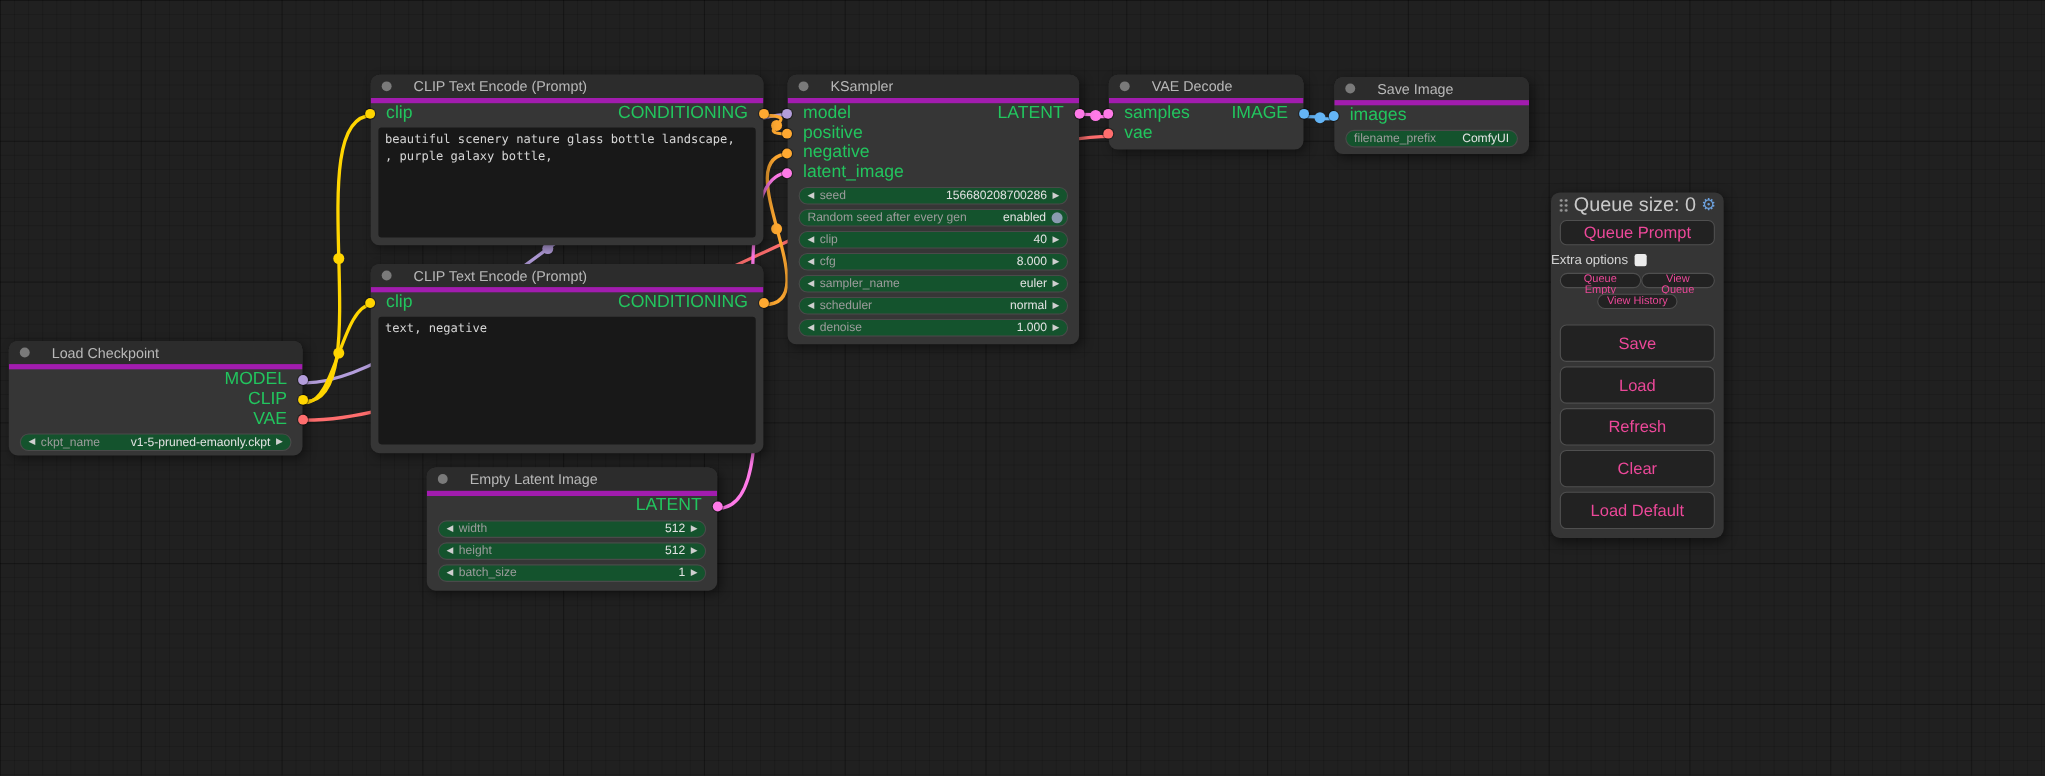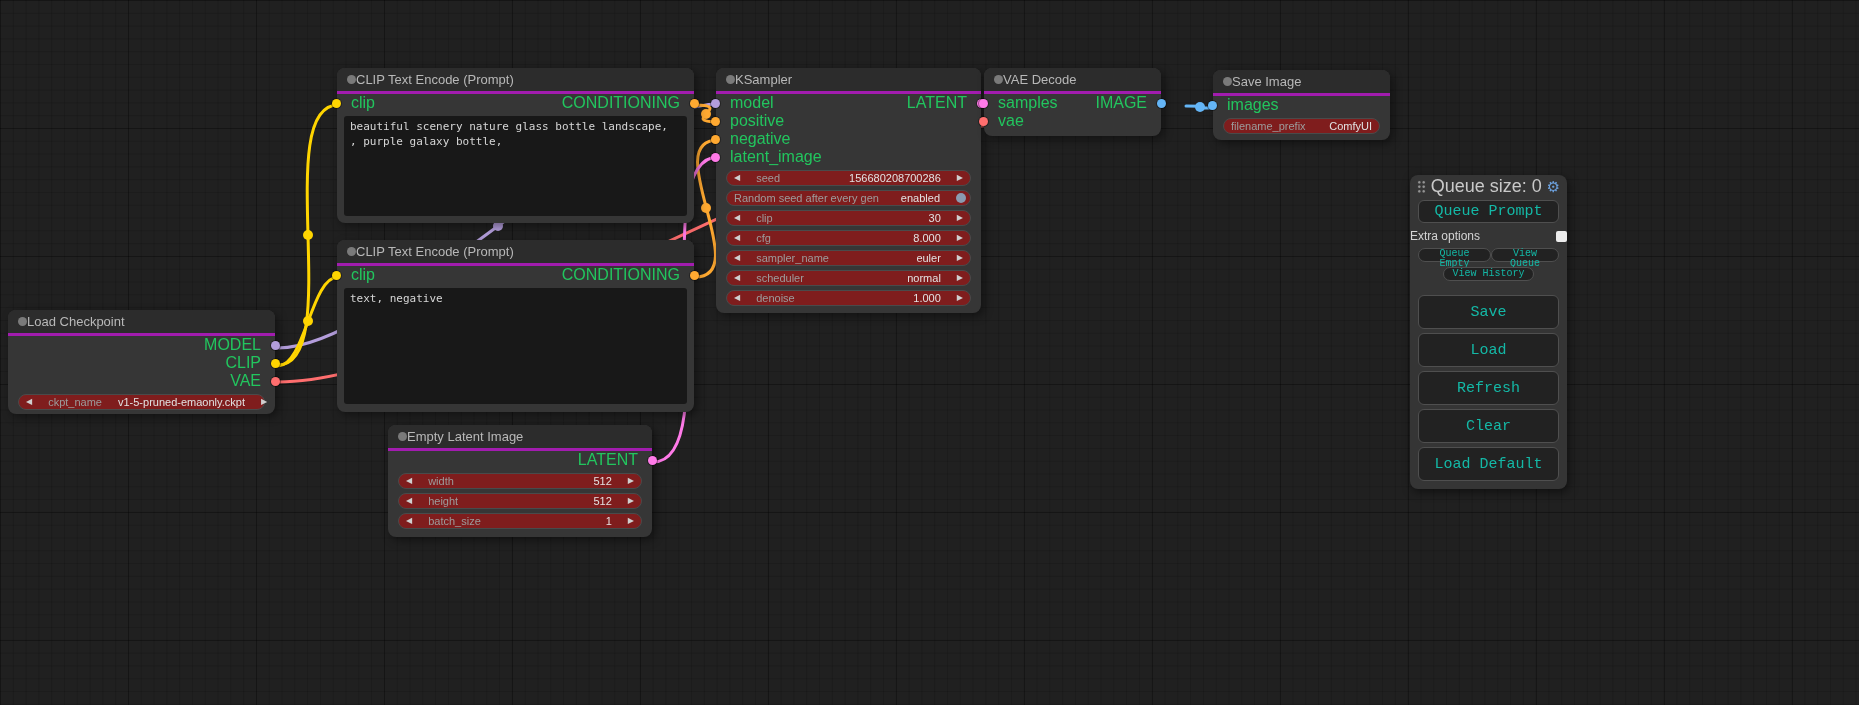--- a/index.html
+++ b/index.html
@@ -10,45 +10,45 @@
     background-color:#202020;
     background-image:
       linear-gradient(rgba(0,0,0,.25) 1px, transparent 1px),
       linear-gradient(90deg, rgba(0,0,0,.25) 1px, transparent 1px),
       linear-gradient(rgba(0,0,0,.14) 1px, transparent 1px),
       linear-gradient(90deg, rgba(0,0,0,.14) 1px, transparent 1px);
     background-size:128px 128px,128px 128px,12.8px 12.8px,12.8px 12.8px;
   }
   .wires{position:absolute;left:0;top:0;z-index:1;pointer-events:none}
   .node{position:absolute;background:#363636;border-radius:8px;box-shadow:3px 3px 10px rgba(0,0,0,.45);z-index:2}
-  .node-title{height:26px;background:#2c2c2c;border-radius:8px 8px 0 0;display:flex;align-items:center;padding:0 10px;gap:0;border-bottom:3px solid #a21caf}
+  .node-title{height:26px;background:#2c2c2c;border-radius:8px 8px 0 0;display:flex;align-items:center;padding:0 10px;gap:20px;border-bottom:5px solid #a21caf}
   .tdot{width:9px;height:9px;border-radius:50%;background:#7a7a7a;flex:none}
   .ttext{font-size:13px;color:#b8b8b8;white-space:nowrap}
   .srow{position:relative;height:18px;display:flex;align-items:center;padding:0 14px;font-size:16px;color:#22c55e}
   .srow.right{justify-content:flex-end}
   .dot{position:absolute;width:9px;height:9px;border-radius:50%;top:50%;margin-top:-4.5px;box-shadow:0 0 0 1px rgba(0,0,0,.35)}
   .dot.in{left:-5px}
   .dot.out{right:-5px}
   .sout{margin-left:auto}
-  .widget{height:16px;margin:4px 10px 0;background:#7f1d1d;border:1px solid #4a4a4a;border-radius:9px;display:flex;align-items:center;padding:0 7px;font-size:11px;gap:16px;color:#dcdcdc}
+  .widget{height:16px;margin:4px 10px 0;background:#14532d;border:1px solid #4a4a4a;border-radius:9px;display:flex;align-items:center;padding:0 7px;font-size:11px;gap:5px;color:#dcdcdc}
   .wlabel{color:#9c9c9c;white-space:nowrap}
   .wvalue{color:#e2e2e2;margin-left:auto;white-space:nowrap}
   .arr{color:#cfcfcf;font-size:8px;line-height:1;flex:none}
   .knob{width:10px;height:10px;border-radius:50%;flex:none;margin-right:-3px}
   .textbox{margin:4px 7px 0;background:#181818;border-radius:3px;padding:3px 6px;font-family:"DejaVu Sans Mono",monospace;font-size:11px;color:#d6d6d6;line-height:1.4;white-space:pre-wrap;overflow:hidden}
   
   .menu{position:absolute;left:1410px;top:175px;width:157px;background:#353535;border-radius:8px;box-shadow:2px 3px 10px rgba(0,0,0,.5);z-index:3;padding-bottom:8px}
   .menu-header{height:22px;display:flex;align-items:center;padding:0 7px}
   .drag-dots{width:9px;height:13px;flex:none;background-image:radial-gradient(circle,#999 1px,transparent 1.4px);background-size:4.5px 4.5px}
   .queue-size{flex:1;text-align:center;font-size:18px;color:#c9c9c9}
   .gear{font-size:15px;line-height:1;flex:none;cursor:pointer}
-  button{display:block;font-family:Liberation Mono, monospace;background:#222;border:1px solid #4f4f4f;border-radius:6px;color:#14b8a6;cursor:pointer}
+  button{display:block;font-family:Liberation Sans, sans-serif;background:#222;border:1px solid #4f4f4f;border-radius:6px;color:#ec4899;cursor:pointer}
   .big-btn{width:141px;margin:4px auto 0;height:34px;font-size:15px}
   .queue-btn{height:23px;margin-top:3px}
-  .extra-row{display:flex;align-items:center;justify-content:space-between;gap:6px;margin-top:6px;font-size:12px;color:#d4d4d4}
+  .extra-row{display:flex;align-items:center;justify-content:flex-start;gap:6px;margin-top:6px;font-size:12px;color:#d4d4d4}
   .checkbox{width:11px;height:11px;background:#ececec;border-radius:2px;flex:none;cursor:pointer}
   .small-row{display:flex;justify-content:space-between;margin:5px 8px 0}
   .small-row.center{justify-content:center}
   .small-btn{height:14px;font-size:10px;border-radius:7px;padding:0 8px;line-height:1}
   .gap{height:10px}
 </style>
 </head>
 <body>
 
 <svg class="wires" width="1859" height="705">
@@ -184,21 +184,21 @@
     <span class="arr">▶</span>
   </div>
   <div class="widget">
     <span class="wlabel">Random seed after every gen</span>
     <span class="wvalue">enabled</span>
     <span class="knob" style="background: rgb(138, 155, 176);"></span>
   </div>
   <div class="widget">
     <span class="arr">◀</span>
     <span class="wlabel">clip</span>
-    <span class="wvalue">30</span>
+    <span class="wvalue">40</span>
     <span class="arr">▶</span>
   </div>
   <div class="widget">
     <span class="arr">◀</span>
     <span class="wlabel">cfg</span>
     <span class="wvalue">8.000</span>
     <span class="arr">▶</span>
   </div>
   <div class="widget">
     <span class="arr">◀</span>
@@ -213,21 +213,21 @@
     <span class="arr">▶</span>
   </div>
   <div class="widget">
     <span class="arr">◀</span>
     <span class="wlabel">denoise</span>
     <span class="wvalue">1.000</span>
     <span class="arr">▶</span>
   </div>
 </div>
 
-<div class="node" style="left:984px;top:68px;width:177px;height:68px">
+<div class="node" style="left:1008px;top:68px;width:177px;height:68px">
   <div class="node-title">
     <span class="tdot"></span>
     <span class="ttext">VAE Decode</span>
   </div>
   <div class="srow">
     <span class="dot in" style="background: rgb(255, 122, 232);"></span>
     <span>samples</span>
     <span class="sout">IMAGE</span>
     <span class="dot out" style="background: rgb(100, 181, 246);"></span>
   </div>

